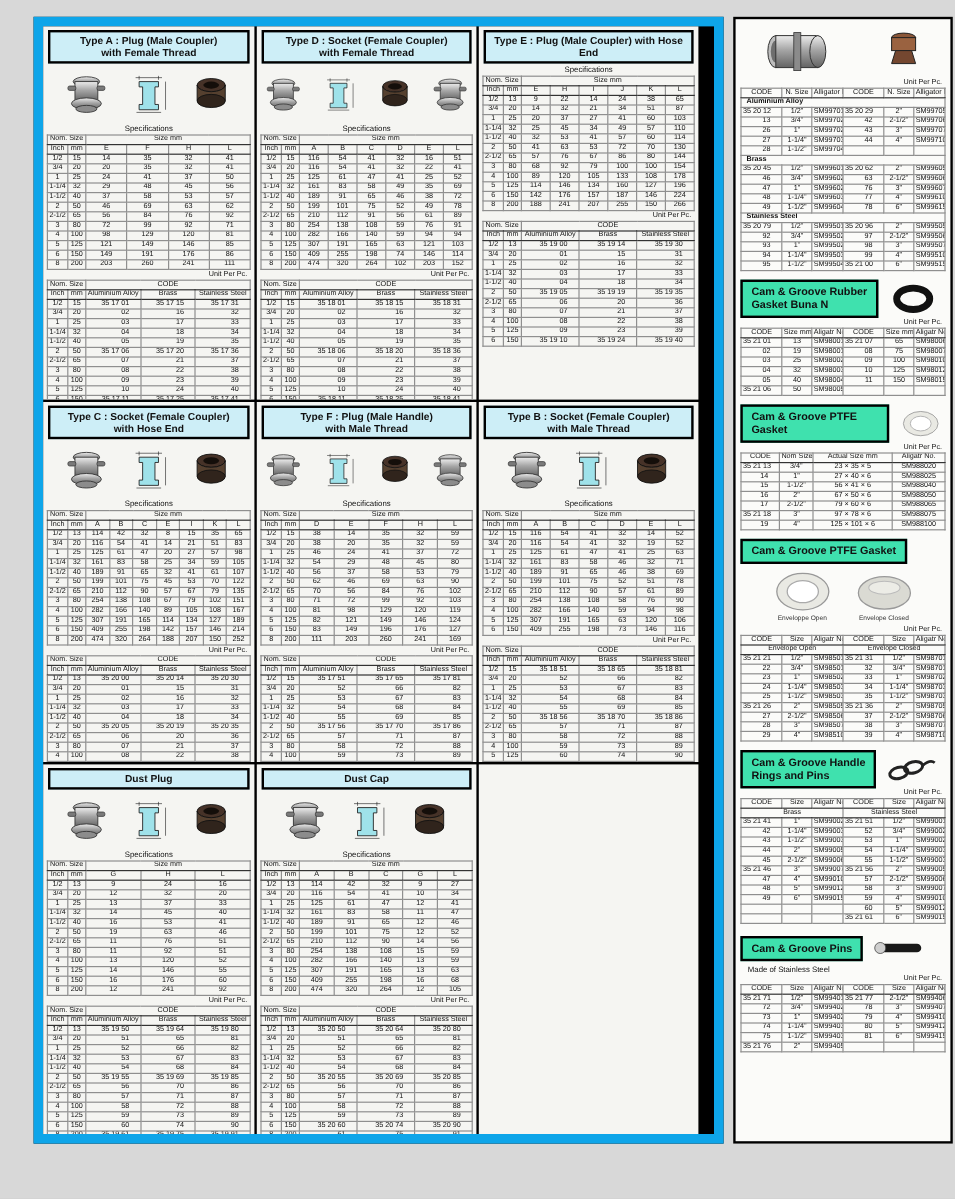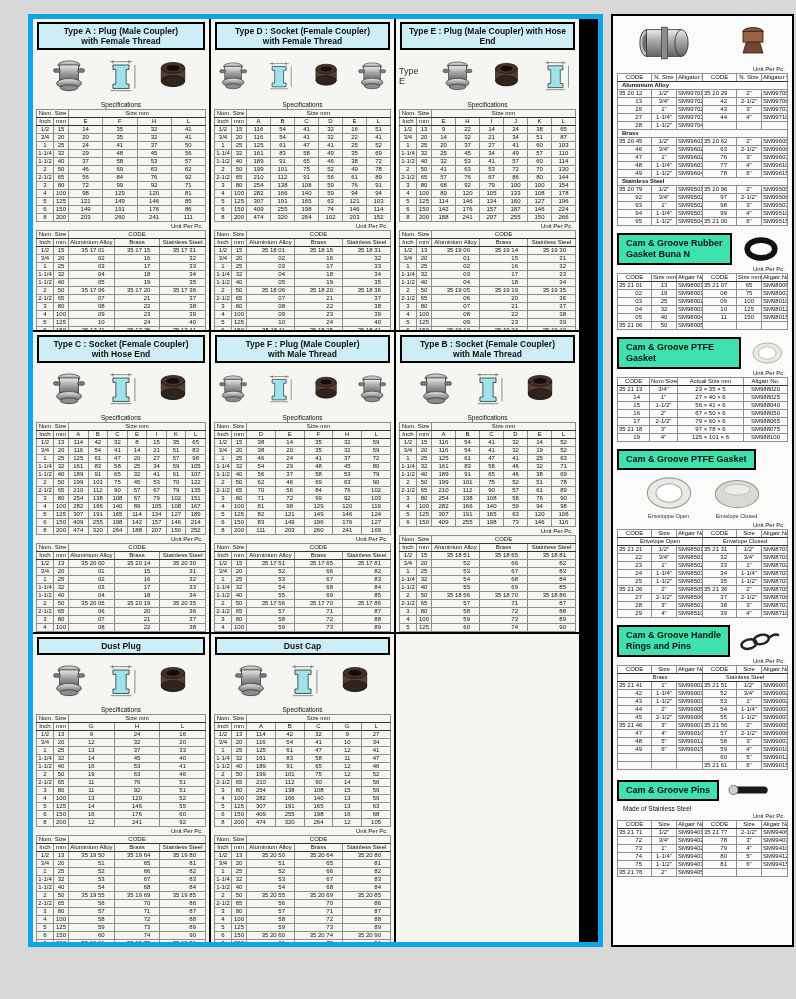--- a/index.html
+++ b/index.html
@@ -7,21 +7,21 @@
   
   .top{display:flex;gap:18px;padding:8px 4px 6px 28px;}
   .hdr-left{width:538px;background:#3fe1ae;border:2px solid #000;display:flex;gap:26px;padding:5px 10px;box-sizing:border-box;}
   .hdr-right{width:208px;background:#3fe1ae;border:2px solid #000;display:flex;align-items:center;justify-content:center;box-sizing:border-box;}
   .hdr-title{font-size:12px;font-weight:bold;font-style:italic;}
   .hdr-title-kr{font-size:11px;font-weight:bold;font-style:italic;font-family:"Liberation Serif",serif;margin-top:6px;}
   .hdr-sub{font-size:7px;line-height:10px;padding-top:1px;}
   .hdr-right-title{font-size:10px;font-weight:bold;font-style:italic;}
   
   .content{display:flex;gap:8px;padding:0 2px 0 28px;}
-  .left-grid{width:651px;box-sizing:border-box;border:5px solid #0ea5e9;background:#000;
+  .left-grid{width:651px;box-sizing:border-box;border:8px solid #0ea5e9;background:#000;
              display:grid;grid-template-columns:176px 183px 183px;grid-template-rows:311px 300px 308px;gap:2px;}
   .panel{background:#f5f5f2;overflow:hidden;box-sizing:border-box;padding:2px 3px;}
   .panel.blank{background:#f5f5f2;}
   .ptitle{border:2px solid #000;background:#cdeef7;text-align:center;font-weight:bold;font-size:8.5px;line-height:10px;padding:2px 1px;margin:1px 1px 2px 1px;}
   .figs{display:flex;align-items:center;justify-content:center;gap:8px;height:48px;position:relative;}
   .fig-label{font-size:9px;color:#333;margin-right:4px;}
   .caption{text-align:center;font-size:6.5px;margin:1px 0;}
   .unit{text-align:right;font-size:6px;margin:1px 3px;}
   
   .tbl{width:100%;border-collapse:collapse;font-size:6px;table-layout:fixed;}
@@ -631,32 +631,20 @@
                 <td class="cr">35 18 25</td>
                 <td class="cr">35 18 41</td>
               </tr>
             </tbody>
           </table>
         </section>
         <section class="panel">
           <div class="ptitle">
             <div>Type E : Plug (Male Coupler) with Hose End</div>
           </div>
-          <div class="figs">
-            <span class="fig-label">Type E</span>
-            <svg class="fig" width="44" height="46">
-              <use href="#sym-photo"></use>
-            </svg>
-            <svg class="fig" width="44" height="46">
-              <use href="#sym-dark"></use>
-            </svg>
-            <svg class="fig" width="44" height="46">
-              <use href="#sym-draw"></use>
-            </svg>
-          </div>
           <div class="caption">Specifications</div>
           <table class="tbl">
             <colgroup>
               <col style="width:17px">
               <col style="width:15px">
               <col style="width:auto">
               <col style="width:auto">
               <col style="width:auto">
               <col style="width:auto">
               <col style="width:auto">
@@ -1176,21 +1164,21 @@
                 <td class="cc">125</td>
                 <td class="cr">09</td>
                 <td class="cr">23</td>
                 <td class="cr">39</td>
               </tr>
             </tbody>
           </table>
         </section>
         <section class="panel">
           <div class="ptitle">
-            <div>Type F : Plug (Male Coupler)</div>
+            <div>Type F : Plug (Male Handle)</div>
             <div>with Male Thread</div>
           </div>
           <div class="figs">
             <svg class="fig" width="44" height="46">
               <use href="#sym-photo"></use>
             </svg>
             <svg class="fig" width="44" height="46">
               <use href="#sym-draw"></use>
             </svg>
             <svg class="fig" width="44" height="46">

